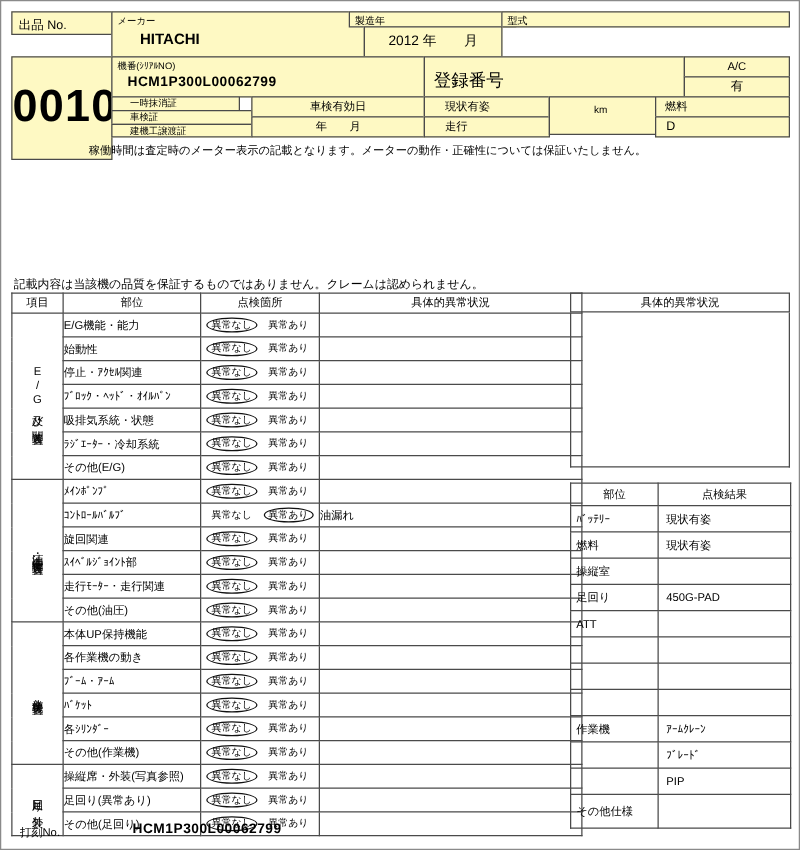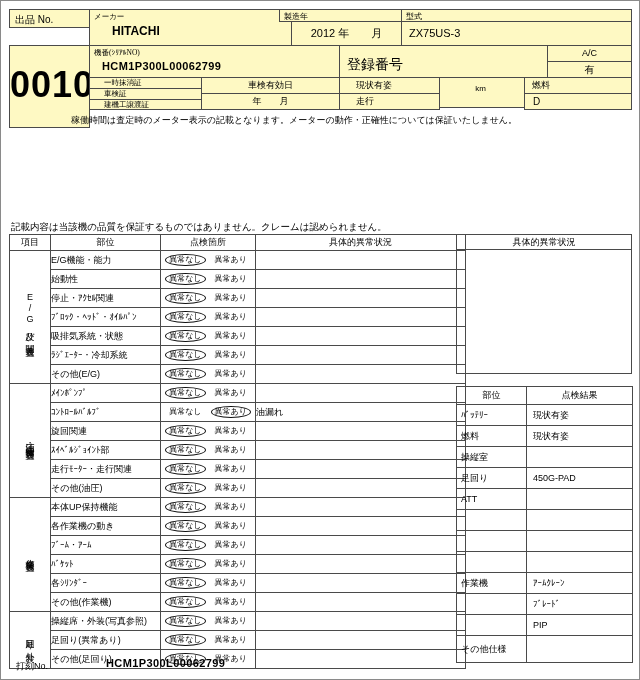--- a/index.html
+++ b/index.html
@@ -15,32 +15,32 @@
   .hb-exval     { left:0;   top:18px; width:81px; height:83px; font-size:36px; font-weight:bold; text-align:center; line-height:78px; letter-spacing:1px;margin-top:18px; }
   .hb-maker     { left:80px;  top:0; width:203px; height:37px; }
   .hb-mfglabel  { left:270px; top:0; width:134px; height:13px; font-size:8px; padding:1px 0 0 4px; }
   .hb-modellabel{ left:392px; top:0; width:231px; height:13px; font-size:8px; padding:1px 0 0 4px; }
   .hb-mfgvalue  { left:282px; top:12px; width:111px; height:25px; font-size:11px; text-align:center; line-height:23px; }
   .hb-modelvalue{ left:392px; top:12px; width:231px; height:25px; font-size:11px; padding-left:7px; line-height:23px; }
   .hb-serial    { left:80px;  top:36px; width:251px; height:33px; }
   .hb-reg       { left:330px; top:36px; width:209px; height:33px; font-size:14px; padding:10px 0 0 7px; }
   .hb-aclabel   { left:538px; top:36px; width:85px;  height:17px; font-size:9px; text-align:center; line-height:15px; }
   .hb-acvalue   { left:538px; top:52px; width:85px;  height:17px; font-size:10px; text-align:center; line-height:15px; }
-  .hb-doc1      { left:80px;  top:68px; width:113px; height:12px; font-size:7.5px; padding-left:14px; line-height:10px; }
+  .hb-doc1      { left:80px;  top:68px; width:103px; height:12px; font-size:7.5px; padding-left:14px; line-height:10px; }
   .hb-doc2      { left:80px;  top:79px; width:113px; height:12px; font-size:7.5px; padding-left:14px; line-height:10px; }
   .hb-doc3      { left:80px;  top:90px; width:113px; height:11px; font-size:7.5px; padding-left:14px; line-height:9px; }
   .hb-shakenlbl { left:192px; top:68px; width:139px; height:17px; font-size:9px; text-align:center; line-height:15px; }
   .hb-shakenval { left:192px; top:84px; width:139px; height:17px; font-size:9px; text-align:center; line-height:15px; }
   .hb-hourslbl  { left:330px; top:68px; width:101px; height:17px; font-size:9px; padding-left:16px; line-height:15px; }
   .hb-travellbl { left:330px; top:84px; width:101px; height:17px; font-size:9px; padding-left:16px; line-height:15px; }
   .hb-hoursval  { left:430px; top:68px; width:86px;  height:17px; font-size:11px; font-weight:600; text-align:right; padding-right:14px; line-height:15px; }
   .hb-travelval { left:430px; top:68px; width:86px;  height:31px; text-align:center; padding-right:5px; line-height:15px; }
   .hb-fuellbl   { left:515px; top:68px; width:108px; height:17px; font-size:9px; padding-left:7px; line-height:15px; }
   .hb-fuelval   { left:515px; top:84px; width:108px; height:17px; font-size:10px; padding-left:8px; line-height:15px; }
-  .cell-label { font-size:7.5px; padding:2px 0 0 4px;font-family:Liberation Serif, serif; }
+  .cell-label { font-size:7.5px; padding:2px 0 0 4px; }
   .maker-value { font-size:12px; font-weight:bold; padding-left:22px; margin-top:2px; }
   .serial-value { font-size:11px; font-weight:600; padding-left:12px; margin-top:2px; letter-spacing:0.4px; }
   .unit { font-size:8px; font-weight:normal; margin-left:2px; }
   
   .meter-note { position:absolute; left:70px; top:113px; font-size:9px; }
   .disclaimer { position:absolute; left:10px; top:220px; font-size:9.5px; }
   
   .insp { position:absolute; left:8px; top:233px; border-collapse:collapse; table-layout:fixed; }
   .insp th, .insp td { border:1px solid #4a4a4a; padding:0; overflow:hidden; }
   .insp thead th { height:15px; font-size:9px; font-weight:normal; text-align:center; }
@@ -78,21 +78,20 @@
     <div class="hb hb-exval">00104</div>
 
     <div class="hb hb-maker">
       <div class="cell-label">メーカー</div>
       <div class="maker-value">HITACHI</div>
     </div>
 
     <div class="hb hb-mfglabel">製造年</div>
     <div class="hb hb-modellabel">型式</div>
     <div class="hb hb-mfgvalue">2012 年　　月</div>
-    <div class="hb hb-modelvalue">ZX75US-3</div>
 
     <div class="hb hb-serial">
       <div class="cell-label">機番(ｼﾘｱﾙNO)</div>
       <div class="serial-value">HCM1P300L00062799</div>
     </div>
     <div class="hb hb-reg">登録番号</div>
     <div class="hb hb-aclabel">A/C</div>
     <div class="hb hb-acvalue">有</div>
 
     <div class="hb hb-doc1">一時抹消証</div>

